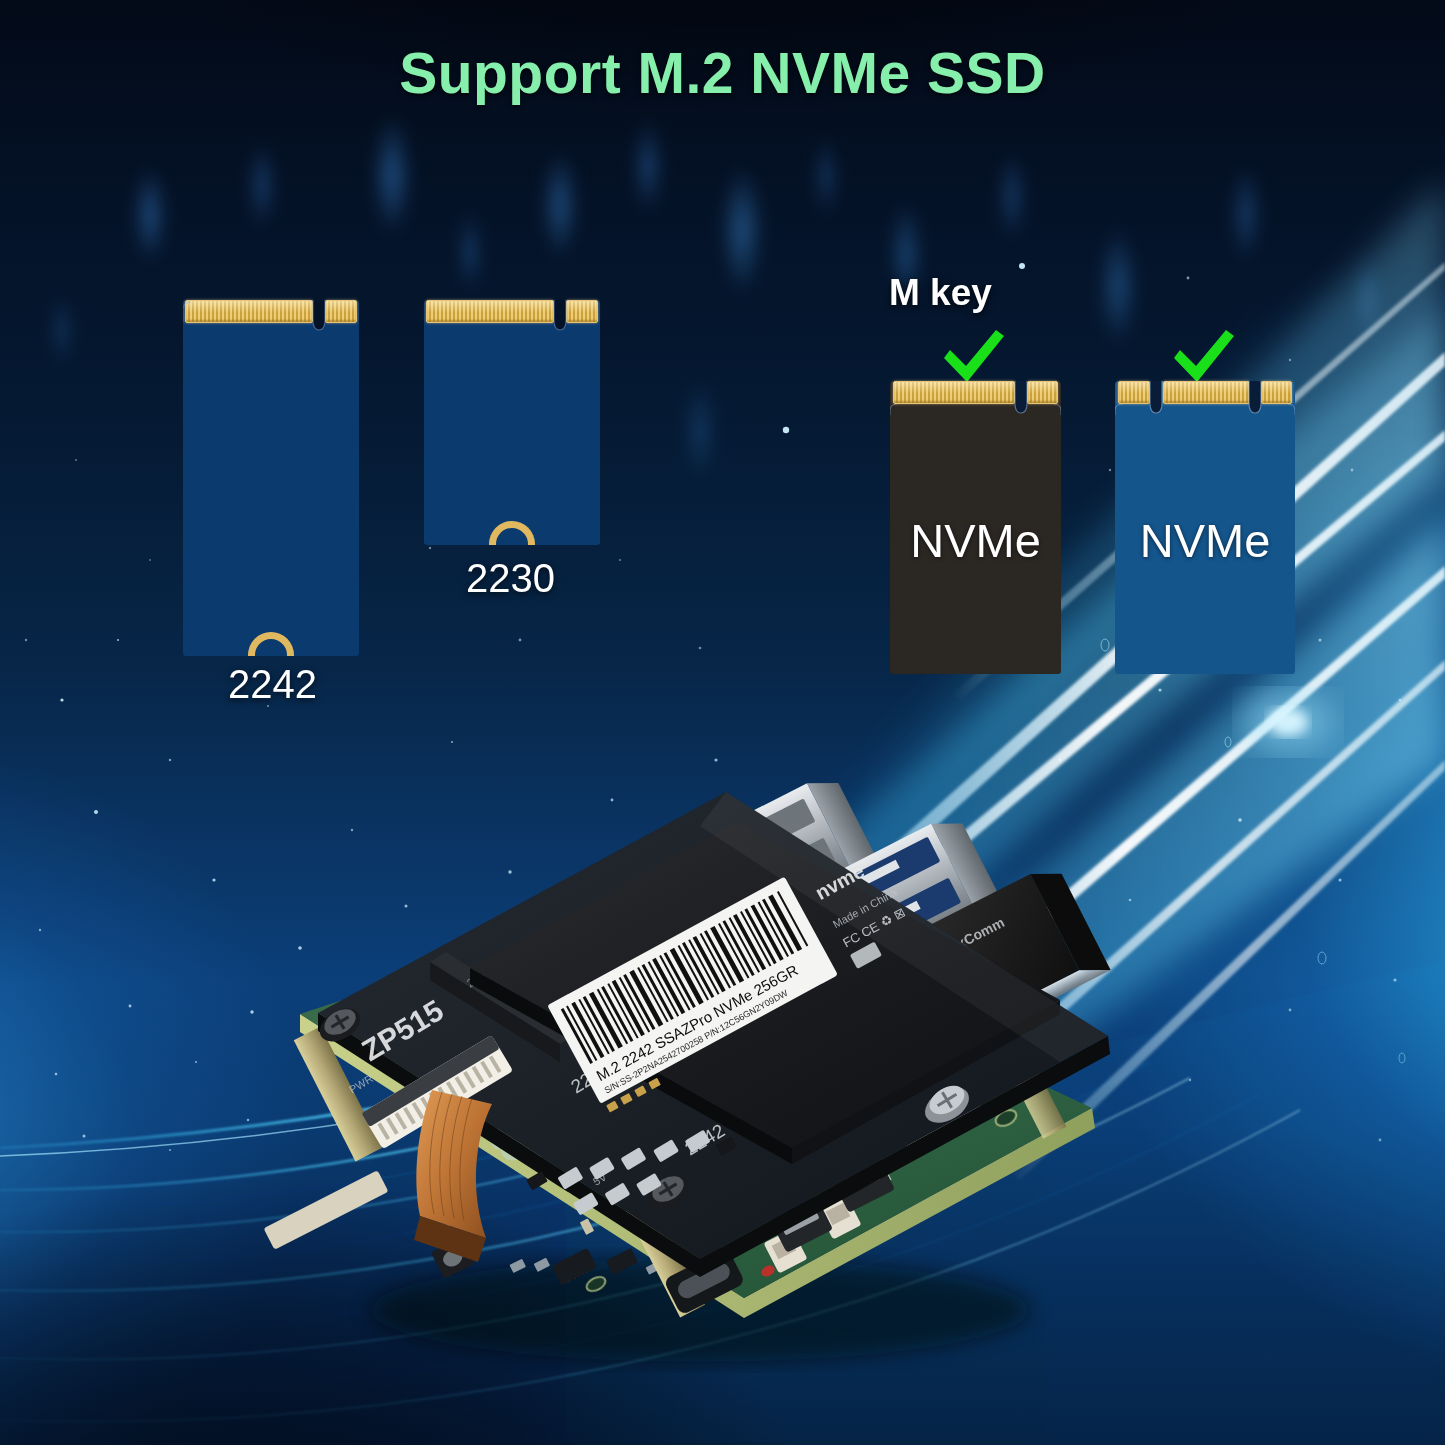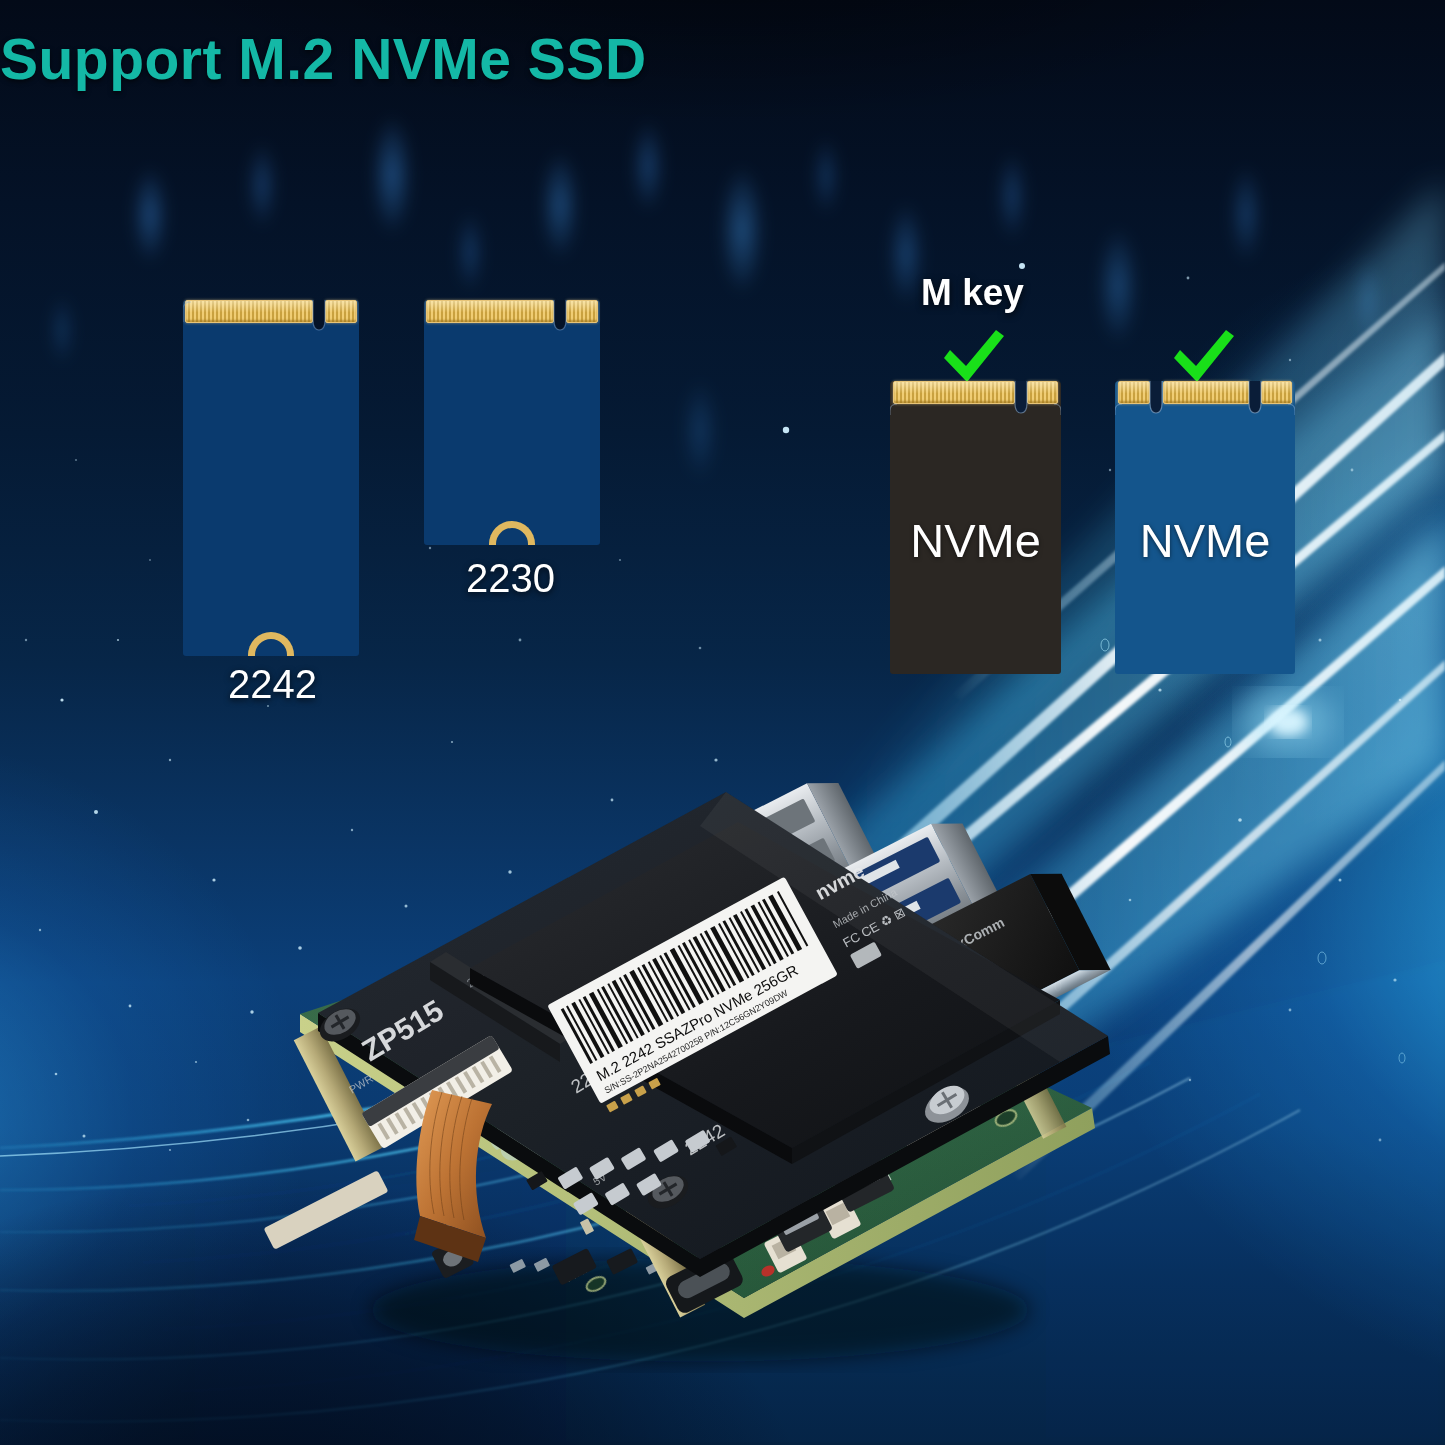--- a/index.html
+++ b/index.html
@@ -68,23 +68,23 @@
   .bg-curves{mix-blend-mode:screen;opacity:.95;}
   
   .bg-vignette{
     background:
       radial-gradient(ellipse 760px 520px at 18% 108%, rgba(1,7,20,.88) 0%, rgba(2,12,30,.55) 42%, rgba(0,0,0,0) 74%),
       radial-gradient(ellipse 900px 300px at 50% -6%, rgba(0,0,0,.55) 0%, rgba(0,0,0,0) 70%);
   }
 
   
   .title{
-    position:absolute;left:0;right:0;top:26px;text-align:left;
+    position:absolute;left:0;right:0;top:40px;text-align:center;
     font-size:57px;font-weight:bold;letter-spacing:.5px;
-    color:#14b8a6;
+    color:#86efac;
     text-shadow:0 2px 5px rgba(0,0,0,.65);
     white-space:nowrap;
   }
 
   
   .card{position:absolute;}
   .card-body{
     position:absolute;left:0;top:0;width:100%;
     border-radius:4px 4px 3px 3px;
   }
@@ -111,21 +111,21 @@
     position:absolute;color:#fff;font-size:40px;font-weight:400;
     text-shadow:0 2px 6px rgba(0,0,0,.7);white-space:nowrap;
   }
   .nvme-text{
     position:absolute;left:0;right:0;color:#fff;
     font-size:47px;font-weight:400;text-align:center;
     text-shadow:0 1px 4px rgba(0,0,0,.55);
   }
   .key-title{
     position:absolute;color:#fff;font-size:37px;font-weight:bold;
-    text-shadow:0 2px 7px rgba(0,0,0,.8);white-space:nowrap;text-align:center;
+    text-shadow:0 2px 7px rgba(0,0,0,.8);white-space:nowrap;text-align:left;
   }
 
   
   .halfnotch{
     position:absolute;width:46px;height:24px;
     border:7px solid #e0b85f;border-bottom:none;
     border-radius:46px 46px 0 0;
     box-sizing:border-box;
     background:transparent;
   }

